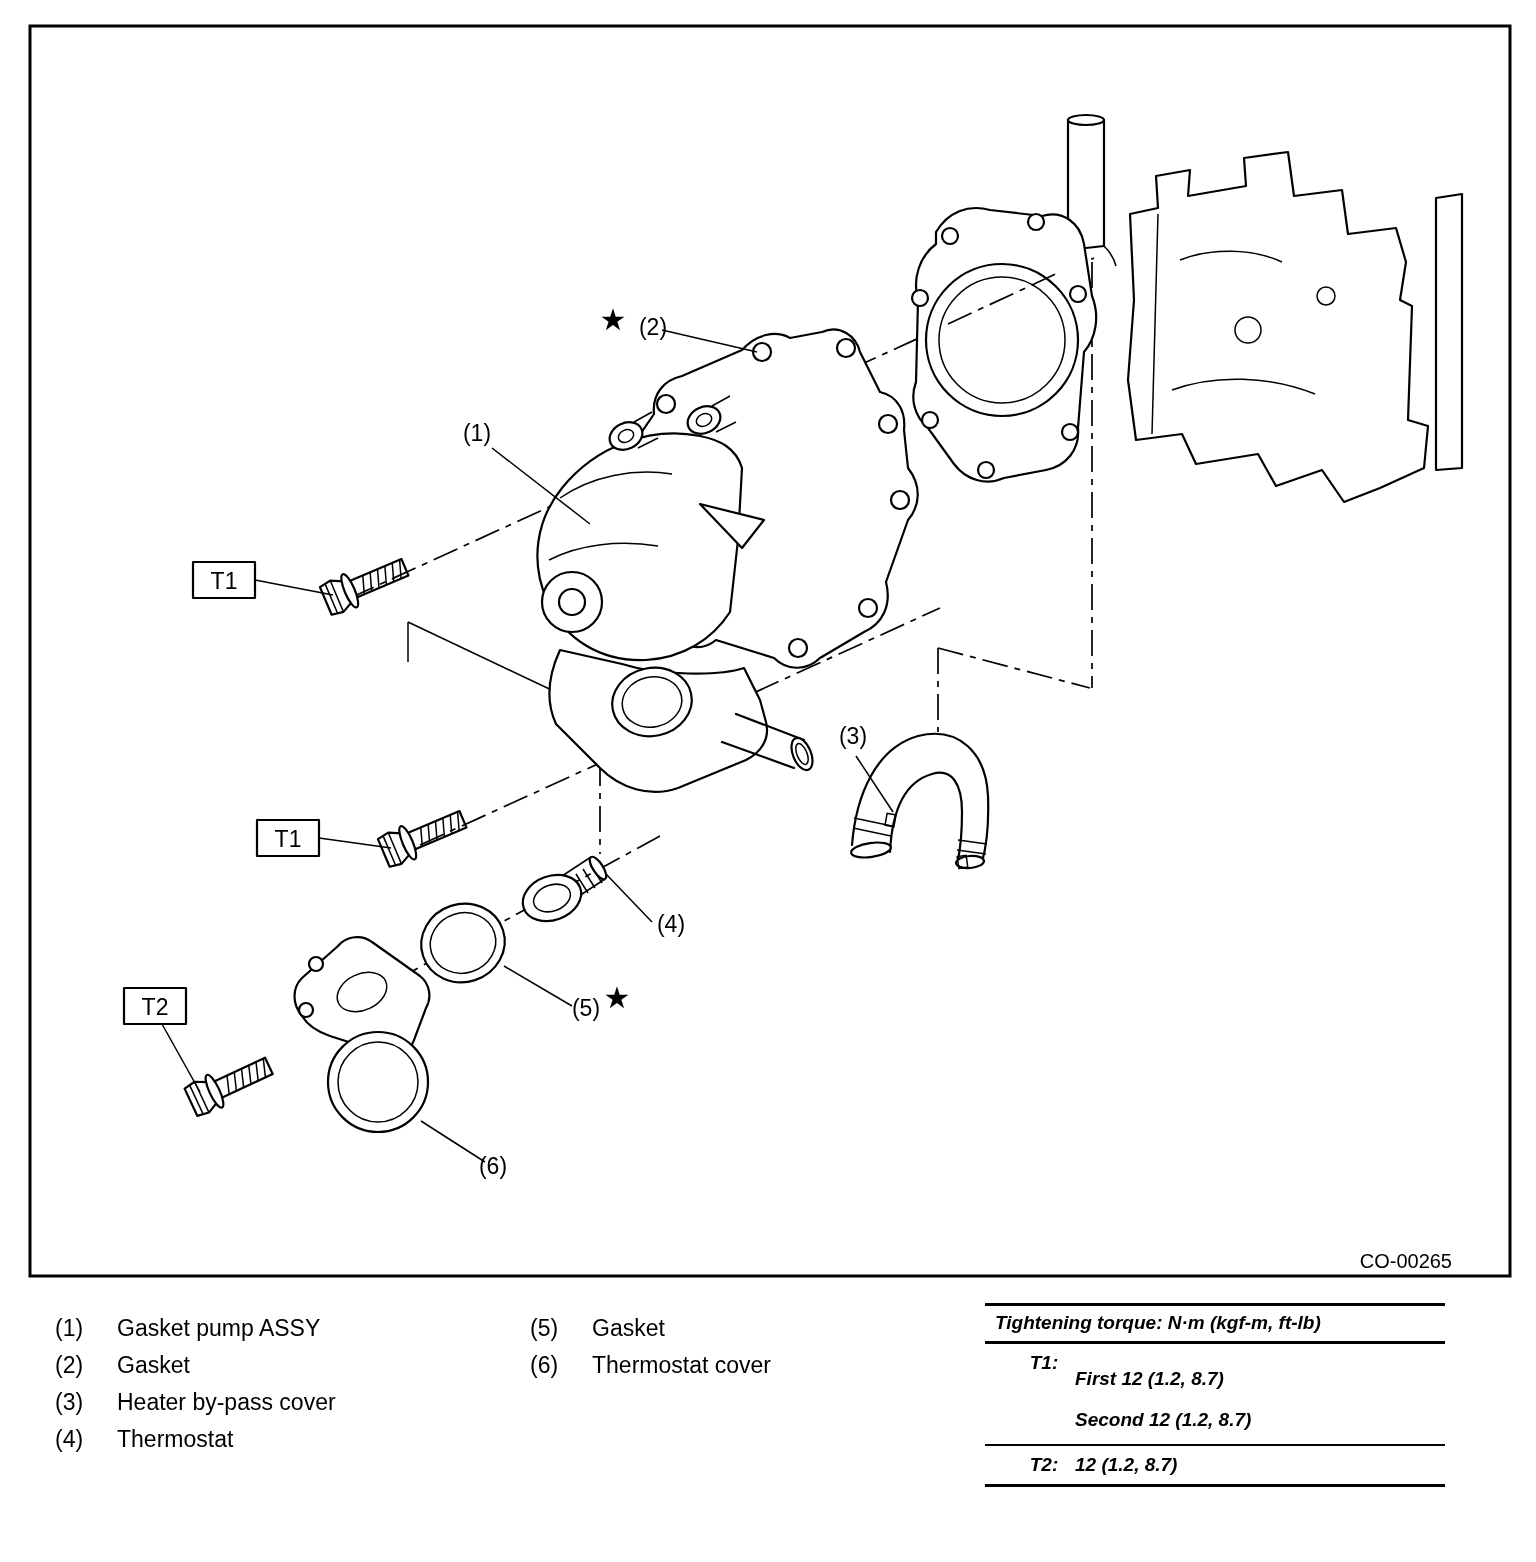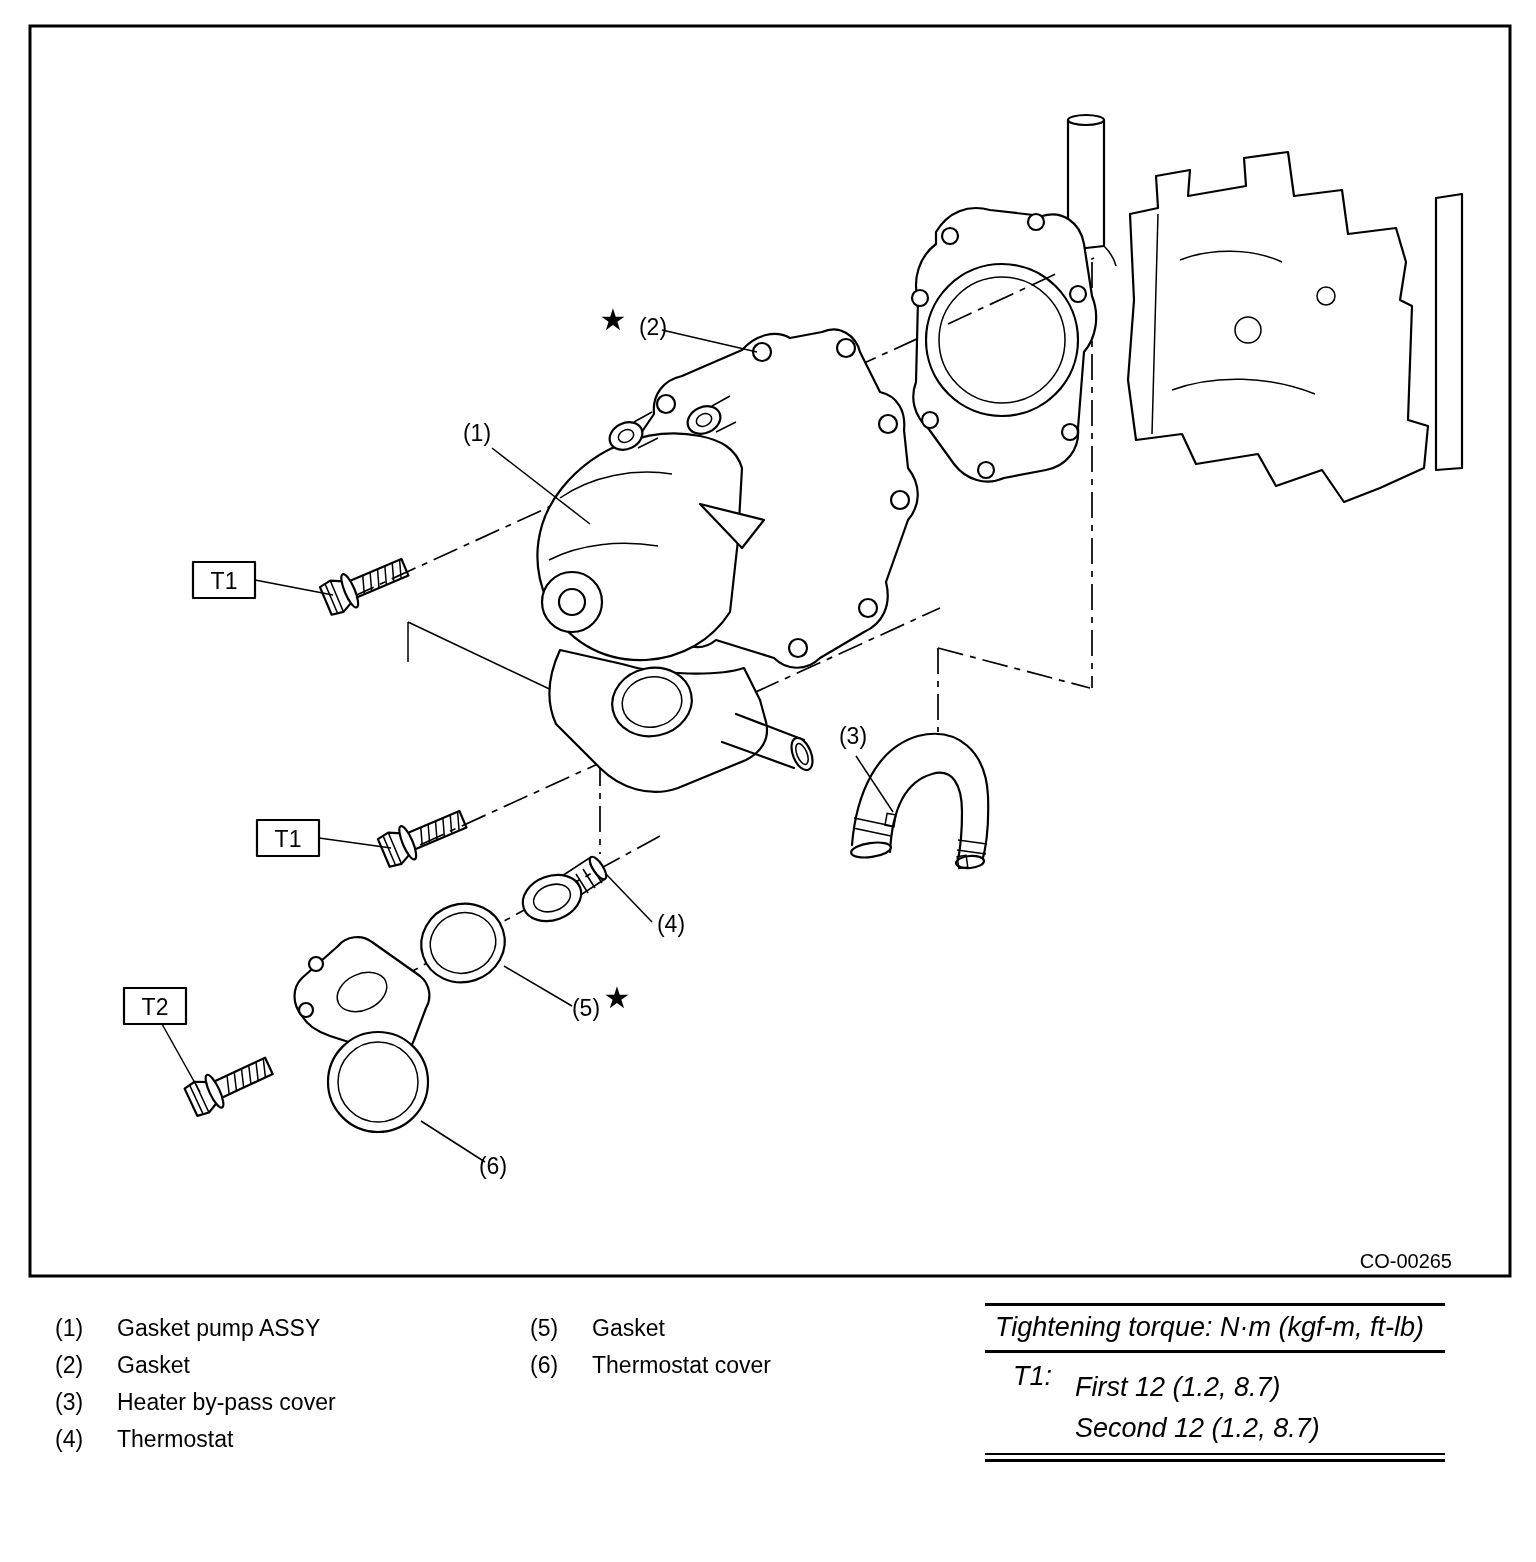--- a/index.html
+++ b/index.html
@@ -7,26 +7,26 @@
   svg{position:absolute;top:0;left:0;}
   .ln{stroke:#000;stroke-width:2.2;fill:none;stroke-linecap:round;stroke-linejoin:round;}
   .fw{stroke:#000;stroke-width:2.2;fill:#fff;stroke-linejoin:round;}
   .thin{stroke:#000;stroke-width:1.5;fill:none;}
   .dd{stroke:#000;stroke-width:1.7;fill:none;stroke-dasharray:26 7 6 7;}
   .txt{font-family:"Liberation Sans",sans-serif;font-size:23px;fill:#000;stroke:none;}
   .star{font-size:30px;}
   .code{font-size:20px;}
   .legend-row{position:absolute;display:flex;font-size:23px;}
   .legend-num{width:62px;flex:0 0 62px;}
-  .torque{position:absolute;left:985px;top:1303px;width:460px;font-weight:normal;font-style:italic;font-size:27px;}
+  .torque{position:absolute;left:985px;top:1303px;width:460px;font-weight:bold;font-style:italic;font-size:19px;}
   .rule3{border-top:3px solid #000;height:0;}
   .rule2{border-top:2px solid #000;height:0;}
   .tq-title{padding:6px 0 7px 10px;}
   .t-row{display:flex;padding:8px 0 4px 28px;}
-  .t-key{width:62px;flex:0 0 62px;}
+  .t-key{width:62px;flex:0 0 62px;text-align:center;}
   .t-lines div{line-height:29px;margin-top:12px;}
 </style>
 </head>
 <body>
 
 <svg width="1536" height="1562" viewBox="0 0 1536 1562">
   <defs>
     <g id="bolt-proto">
       <path class="fw" d="M-10 -15 L2 -17 L14 -11 L14 11 L2 17 L-10 15 Z"></path>
       <path class="thin" d="M2 -17 L2 17 M-4 -16 L-4 16"></path>
@@ -232,14 +232,18 @@
   <div class="tq-title">Tightening torque: N·m (kgf-m, ft-lb)</div>
   <div class="rule3"></div>
   <div class="t-row">
     <span class="t-key">T1:</span>
     <span class="t-lines">
       <div>First 12 (1.2, 8.7)</div>
       <div>Second 12 (1.2, 8.7)</div>
     </span>
   </div>
   <div class="rule2" style="margin-top:6px;"></div>
+  <div class="t-row">
+    <span class="t-key">T2:</span>
+    <span>12 (1.2, 8.7)</span>
+  </div>
   <div class="rule3" style="margin-top:4px;"></div>
 </div>
 
 </body></html>

